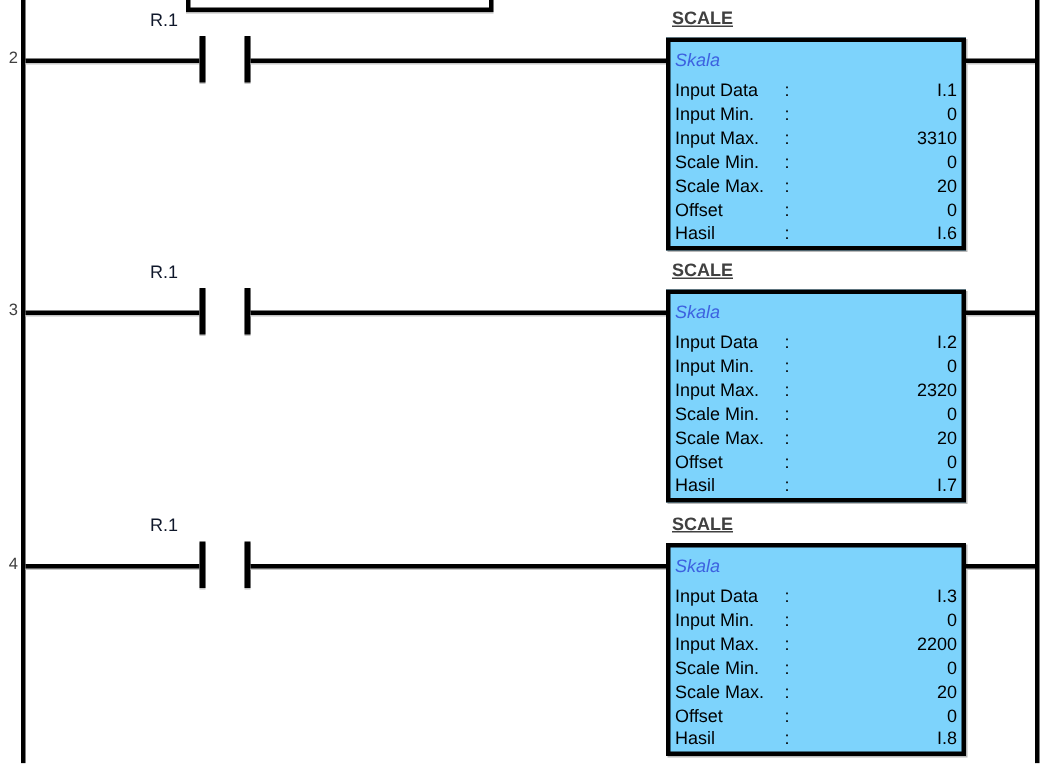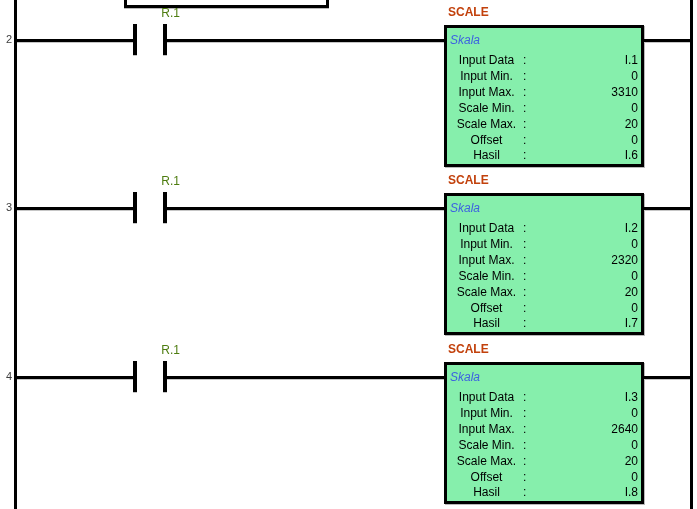--- a/index.html
+++ b/index.html
@@ -18,31 +18,31 @@
   .rung{position:absolute;left:0;width:697px;height:169px;}
   .rung-number{
     position:absolute;left:0;top:33px;width:12px;text-align:right;
     font-size:11px;color:var(--rungnum);
   }
   .wire{position:absolute;top:39px;height:3px;background:var(--wire);box-shadow:0 1px 0 #c6c6c6;}
   .w-left{left:17px;width:116px;}
   .w-mid{left:167px;width:277px;}
   .w-right{left:644px;width:46px;}
   .contact{position:absolute;left:100px;top:0;width:80px;height:62px;}
-  .contact-label{position:absolute;left:0;top:6px;width:100%;text-align:right;font-size:12px;color:#4d7c0f;}
+  .contact-label{position:absolute;left:0;top:6px;width:100%;text-align:left;font-size:12px;color:#0f172a;}
   .contact-bar{position:absolute;top:24px;width:4px;height:31px;background:var(--wire);box-shadow:0 1px 0 #c6c6c6;}
   .bar-left{left:33px;}
   .bar-right{left:63px;}
-  .block-title{position:absolute;left:448px;top:5px;font-size:12px;font-weight:bold;color:#c2410c;}
+  .block-title{position:absolute;left:448px;top:5px;font-size:12px;font-weight:bold;color:#404040;text-decoration:underline;}
   .scale-block{
-    position:absolute;left:444px;top:25px;width:200px;height:142px;background:#86efac;
+    position:absolute;left:444px;top:25px;width:200px;height:142px;background:#7dd3fc;
     border:3px solid var(--wire);box-sizing:border-box;box-shadow:1px 1px 0 #b9b9b9;
   }
   .block-name{margin:5px 0 6px 3px;font-size:12px;font-style:italic;color:var(--blue);line-height:14px;}
-  .params{margin:0 3px;text-align:center;}
+  .params{margin:0 3px;}
   .param-row{display:flex;font-size:12px;line-height:15.9px;color:#000;}
   .param-label{width:73px;}
   .param-value{margin-left:auto;}
 </style>
 </head>
 <body>
 
 <div class="canvas" style="--wire: #000000; --blue: #3d62e0; --rungnum: #404040; background: rgb(255, 255, 255);">
 
   <div class="rail rail-left"></div>
@@ -175,21 +175,21 @@
             <span class="param-value">I.3</span>
           </div>
           <div class="param-row">
             <span class="param-label">Input Min.</span>
             <span class="param-colon">:</span>
             <span class="param-value">0</span>
           </div>
           <div class="param-row">
             <span class="param-label">Input Max.</span>
             <span class="param-colon">:</span>
-            <span class="param-value">2640</span>
+            <span class="param-value">2200</span>
           </div>
           <div class="param-row">
             <span class="param-label">Scale Min.</span>
             <span class="param-colon">:</span>
             <span class="param-value">0</span>
           </div>
           <div class="param-row">
             <span class="param-label">Scale Max.</span>
             <span class="param-colon">:</span>
             <span class="param-value">20</span>

